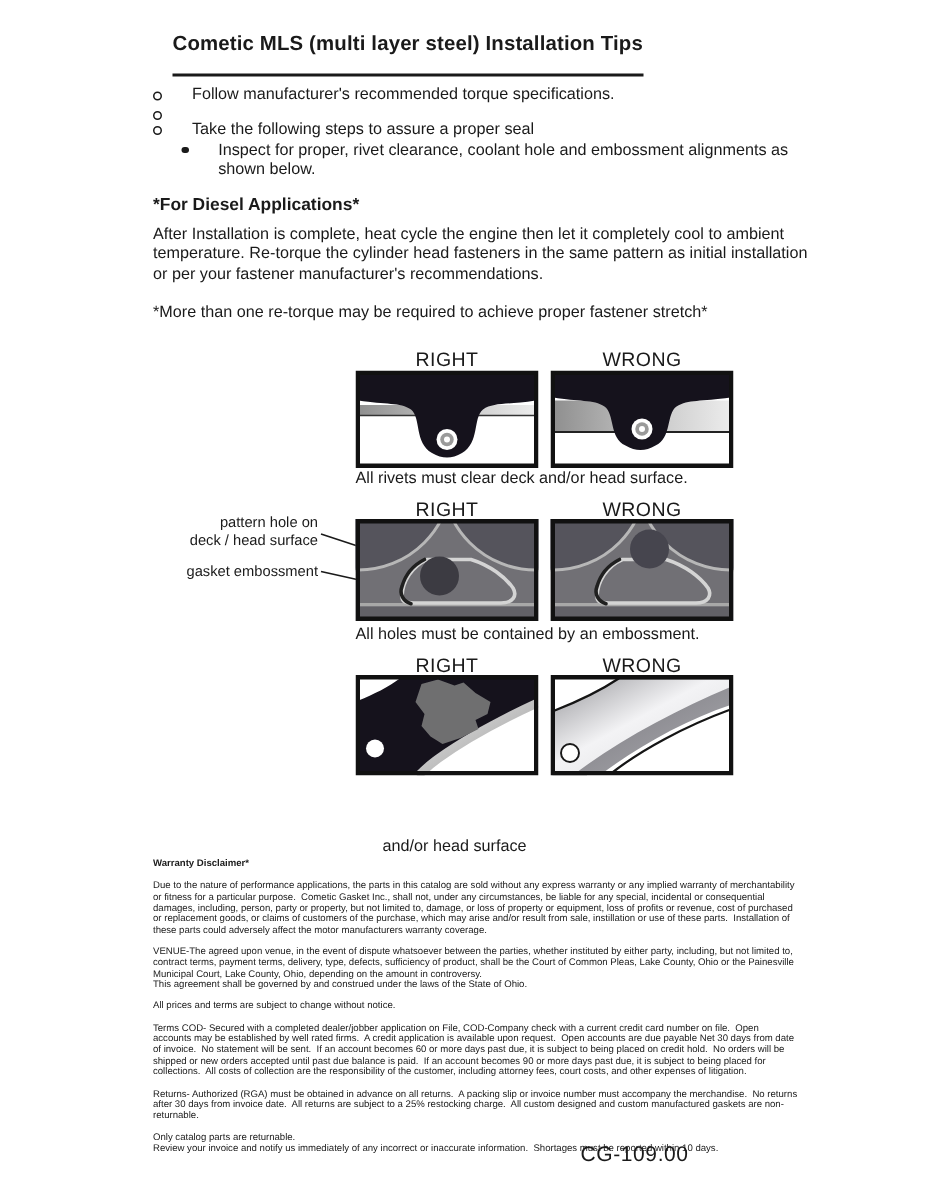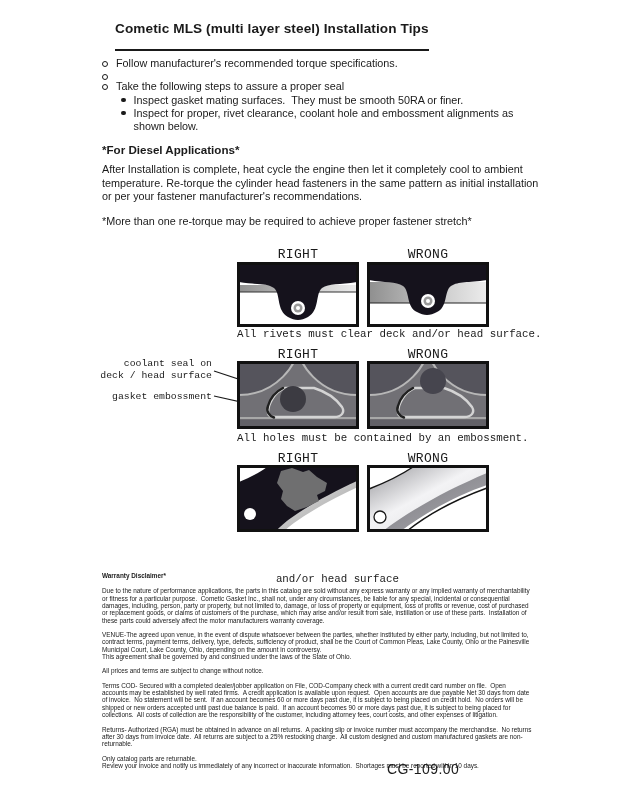--- a/index.html
+++ b/index.html
@@ -5,28 +5,28 @@
   html,body{margin:0;padding:0;background:#888;}
   .page{
     position:relative;width:618px;height:800px;margin:0 auto;
     background:var(--paper,#fff);color:var(--ink,#1a1a1a);
     font-family:"Liberation Sans",sans-serif;overflow:hidden;
   }
   
   .intro{position:absolute;left:102px;top:22px;width:442px;font-size:10.8px;line-height:13.2px;}
   .title{display:inline-block;margin:0 0 6px 13px;font-size:13.6px;font-weight:700;
          border-bottom:2px solid var(--ink,#1a1a1a);padding-bottom:14px;letter-spacing:.1px;}
-  .b-item{display:flex;gap:8px;white-space:pre-wrap;}
+  .b-item{display:flex;gap:20px;white-space:pre-wrap;}
   .b-sub{padding-left:19px;}
   .mk-o{flex:0 0 auto;width:4px;height:4px;border:1px solid var(--ink,#1a1a1a);border-radius:50%;margin-top:4px;}
   .mk-f{flex:0 0 auto;width:4.5px;height:4.5px;background:var(--ink,#1a1a1a);border-radius:50%;margin-top:4px;}
   .diesel-h{font-size:11.6px;font-weight:700;margin:10px 0 7px;}
   .para{margin:0 0 12px;white-space:pre-wrap;}
   
-  .dgs{position:absolute;left:0;top:245px;width:553px;height:322px;font-family:Liberation Mono, monospace;}
+  .dgs{position:absolute;left:0;top:230px;width:553px;height:322px;}
   .abs{position:absolute;}
   .dg-label{position:absolute;width:122px;text-align:center;font-size:13px;letter-spacing:.3px;}
   .dg-cap{position:absolute;font-size:10.8px;line-height:13px;white-space:pre-wrap;}
   .ann{position:absolute;font-size:9.8px;line-height:11.5px;text-align:right;width:152px;}
   svg{display:block;}
   .f-paper{fill:var(--paper,#fff);}
   .f-black{fill:var(--diagram-black,#15121c);}
   .f-gasket{fill:var(--gasket-gray,#717075);}
   .f-bore{fill:var(--bore-gray,#55545c);stroke:#b7b7b7;stroke-width:2;}
   .f-hole{fill:var(--hole-gray,#3c3b42);}
@@ -77,24 +77,20 @@
     </div>
     <div class="b-item">
       <span class="mk-o"></span>
     </div>
     <div class="b-item">
       <span class="mk-o"></span>
       <span>Take the following steps to assure a proper seal</span>
     </div>
     <div class="b-item b-sub">
       <span class="mk-f"></span>
-      <span>Inspect gasket mating surfaces.  They must be smooth 50RA or finer.</span>
-    </div>
-    <div class="b-item b-sub">
-      <span class="mk-f"></span>
       <span>Inspect for proper, rivet clearance, coolant hole and embossment alignments as shown below.</span>
     </div>
 
     <div class="diesel-h">*For Diesel Applications*</div>
     <p class="para">After Installation is complete, heat cycle the engine then let it completely cool to ambient temperature. Re-torque the cylinder head fasteners in the same pattern as initial installation or per your fastener manufacturer's recommendations.</p>
     <p class="para">*More than one re-torque may be required to achieve proper fastener stretch*</p>
   </div>
 
   <div class="dgs">
 
@@ -128,21 +124,21 @@
         <rect x="1.5" y="1.5" width="119" height="62" class="box-border"></rect>
       </svg>
     </div>
 
     <div class="dg-cap" style="left:237px;top:83px;text-align:right;">All rivets must clear deck and/or head surface.</div>
 
     <div class="dg-label" style="left:237px;top:102px;">RIGHT</div>
     <div class="dg-label" style="left:367px;top:102px;">WRONG</div>
 
     <div class="ann" style="left:60px;top:113px;">
-      <span>coolant seal on</span><br>
+      <span>pattern hole on</span><br>
       <span>deck / head surface</span>
     </div>
     <div class="ann" style="left:60px;top:146px;">gasket embossment</div>
 
     <svg class="abs" style="left:0;top:0;pointer-events:none;" width="618" height="322">
       <line x1="214" y1="126" x2="290" y2="151" stroke="#1a1a1a" stroke-width="1.1"></line>
       <line x1="214" y1="151" x2="268" y2="163" stroke="#1a1a1a" stroke-width="1.1"></line>
     </svg>
 
     <div class="abs" style="left:237px;top:116px;">

